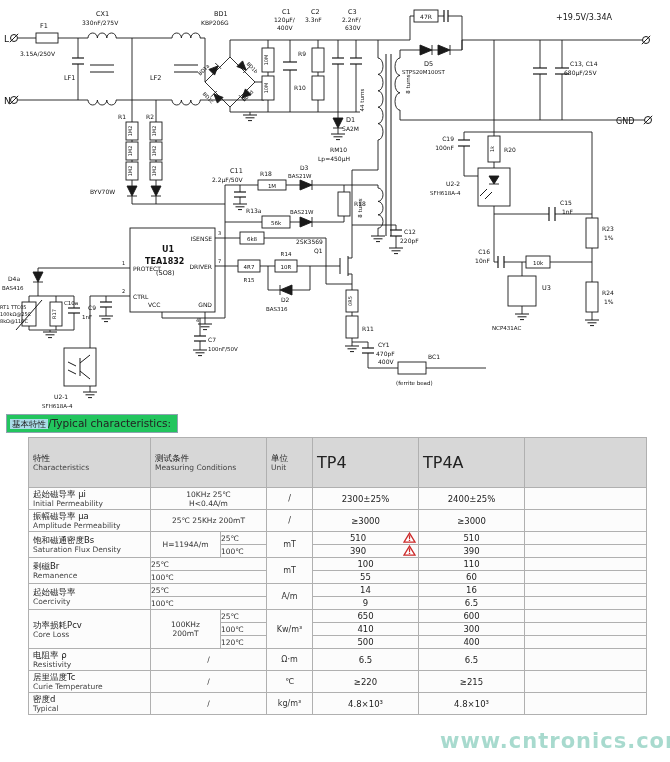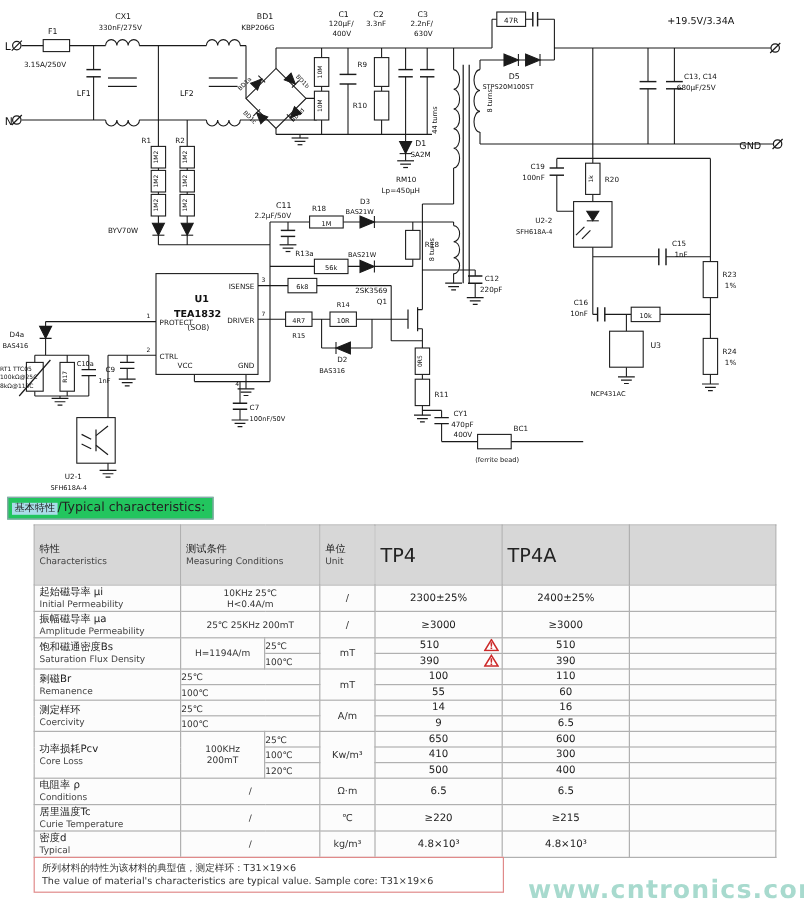--- a/index.html
+++ b/index.html
@@ -482,21 +482,21 @@
           <td class="c-blank"></td>
         </tr>
         <tr>
           <td class="c-sub" colspan="2">100℃</td>
           <td class="c-val">55</td>
           <td class="c-val">60</td>
           <td class="c-blank"></td>
         </tr>
         <tr>
           <td class="c-name" rowspan="2">
-            <div class="cn">测定样环</div>
+            <div class="cn">起始磁导率</div>
             <div class="en">Coercivity</div>
           </td>
           <td class="c-sub" colspan="2">25℃</td>
           <td class="c-unit" rowspan="2">A/m</td>
           <td class="c-val">14</td>
           <td class="c-val">16</td>
           <td class="c-blank"></td>
         </tr>
         <tr>
           <td class="c-sub" colspan="2">100℃</td>
@@ -527,21 +527,21 @@
         </tr>
         <tr>
           <td class="c-sub">120℃</td>
           <td class="c-val">500</td>
           <td class="c-val">400</td>
           <td class="c-blank"></td>
         </tr>
         <tr>
           <td class="c-name" rowspan="1">
             <div class="cn">电阻率 ρ</div>
-            <div class="en">Conditions</div>
+            <div class="en">Resistivity</div>
           </td>
           <td class="c-cond" rowspan="1" colspan="2">
             <div>/</div>
           </td>
           <td class="c-unit" rowspan="1">Ω·m</td>
           <td class="c-val">6.5</td>
           <td class="c-val">6.5</td>
           <td class="c-blank"></td>
         </tr>
         <tr>
@@ -566,20 +566,16 @@
             <div>/</div>
           </td>
           <td class="c-unit" rowspan="1">kg/m³</td>
           <td class="c-val">4.8×10³</td>
           <td class="c-val">4.8×10³</td>
           <td class="c-blank"></td>
         </tr>
       </tbody>
   </table>
 
-  <div class="footnote">
-    <div>所列材料的特性为该材料的典型值，测定样环：T31×19×6</div>
-    <div>The value of material's characteristics are typical value. Sample core: T31×19×6</div>
-  </div>
 
   <div class="watermark">www.cntronics.com</div>
 
 </div>
 
 </body></html>

